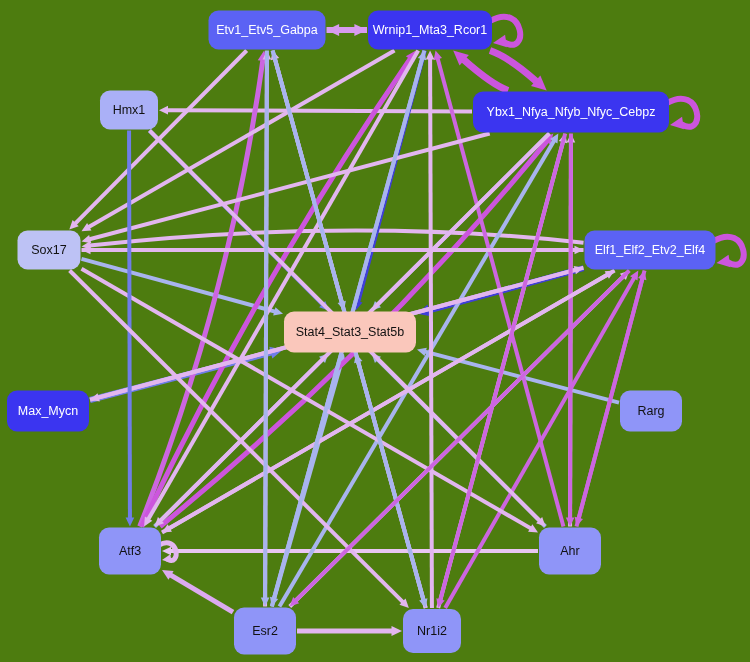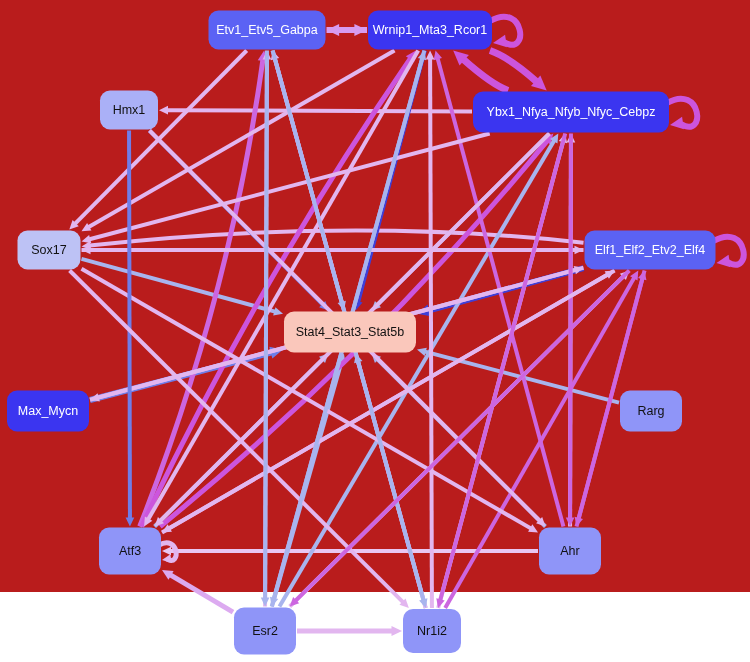--- a/index.html
+++ b/index.html
@@ -4,22 +4,22 @@
 <style>
   html, body {
     margin: 0; padding: 0;
     background: #ffffff;
     width: 750px; height: 662px;
     overflow: hidden;
     font-family: "Liberation Sans", sans-serif;
   }
   #graph-root {
     position: relative;
-    width: 750px; height: 592px;
-    background: #b91c1c;
+    width: 750px; height: 662px;
+    background: #4d7c0f;
   }
   svg#net { display:block; width:750px; height:662px; }
   .node-label {
     font-family: "Liberation Sans", sans-serif;
     font-size: 12.5px;
     text-anchor: middle;
     dominant-baseline: middle;
     pointer-events: none;
     white-space: pre;
   }

